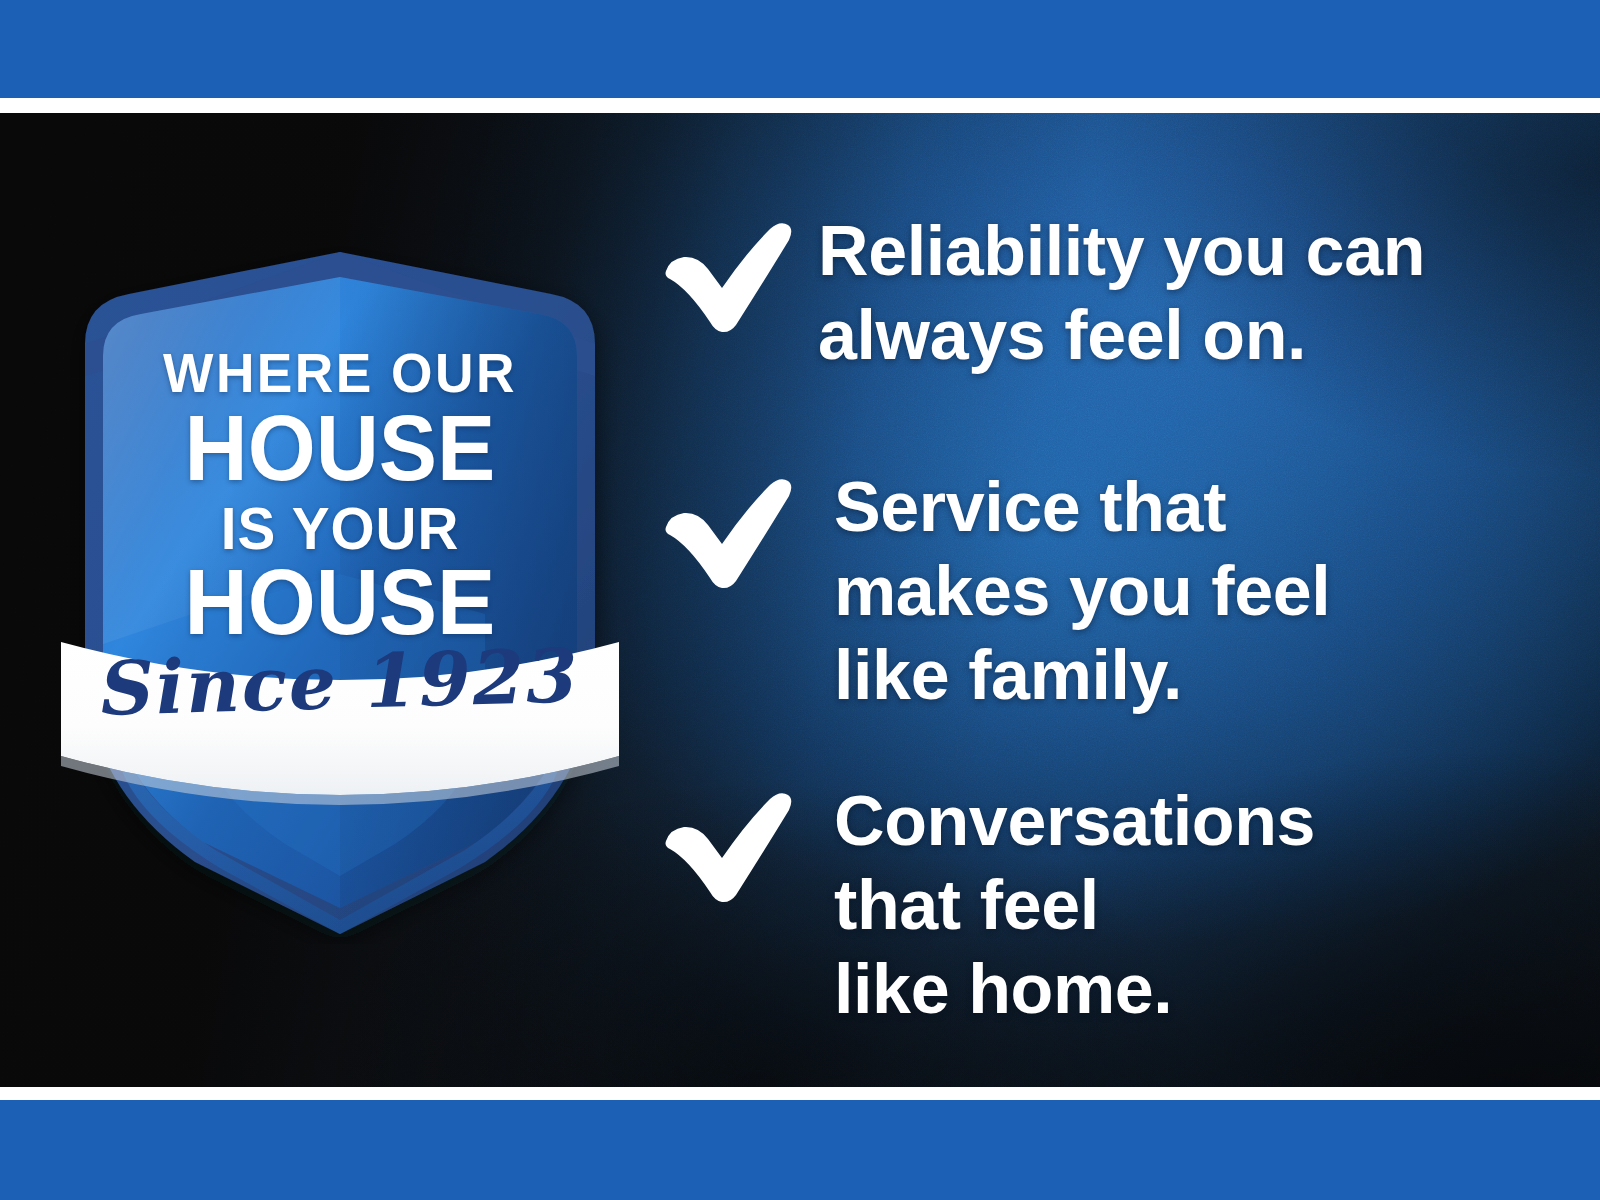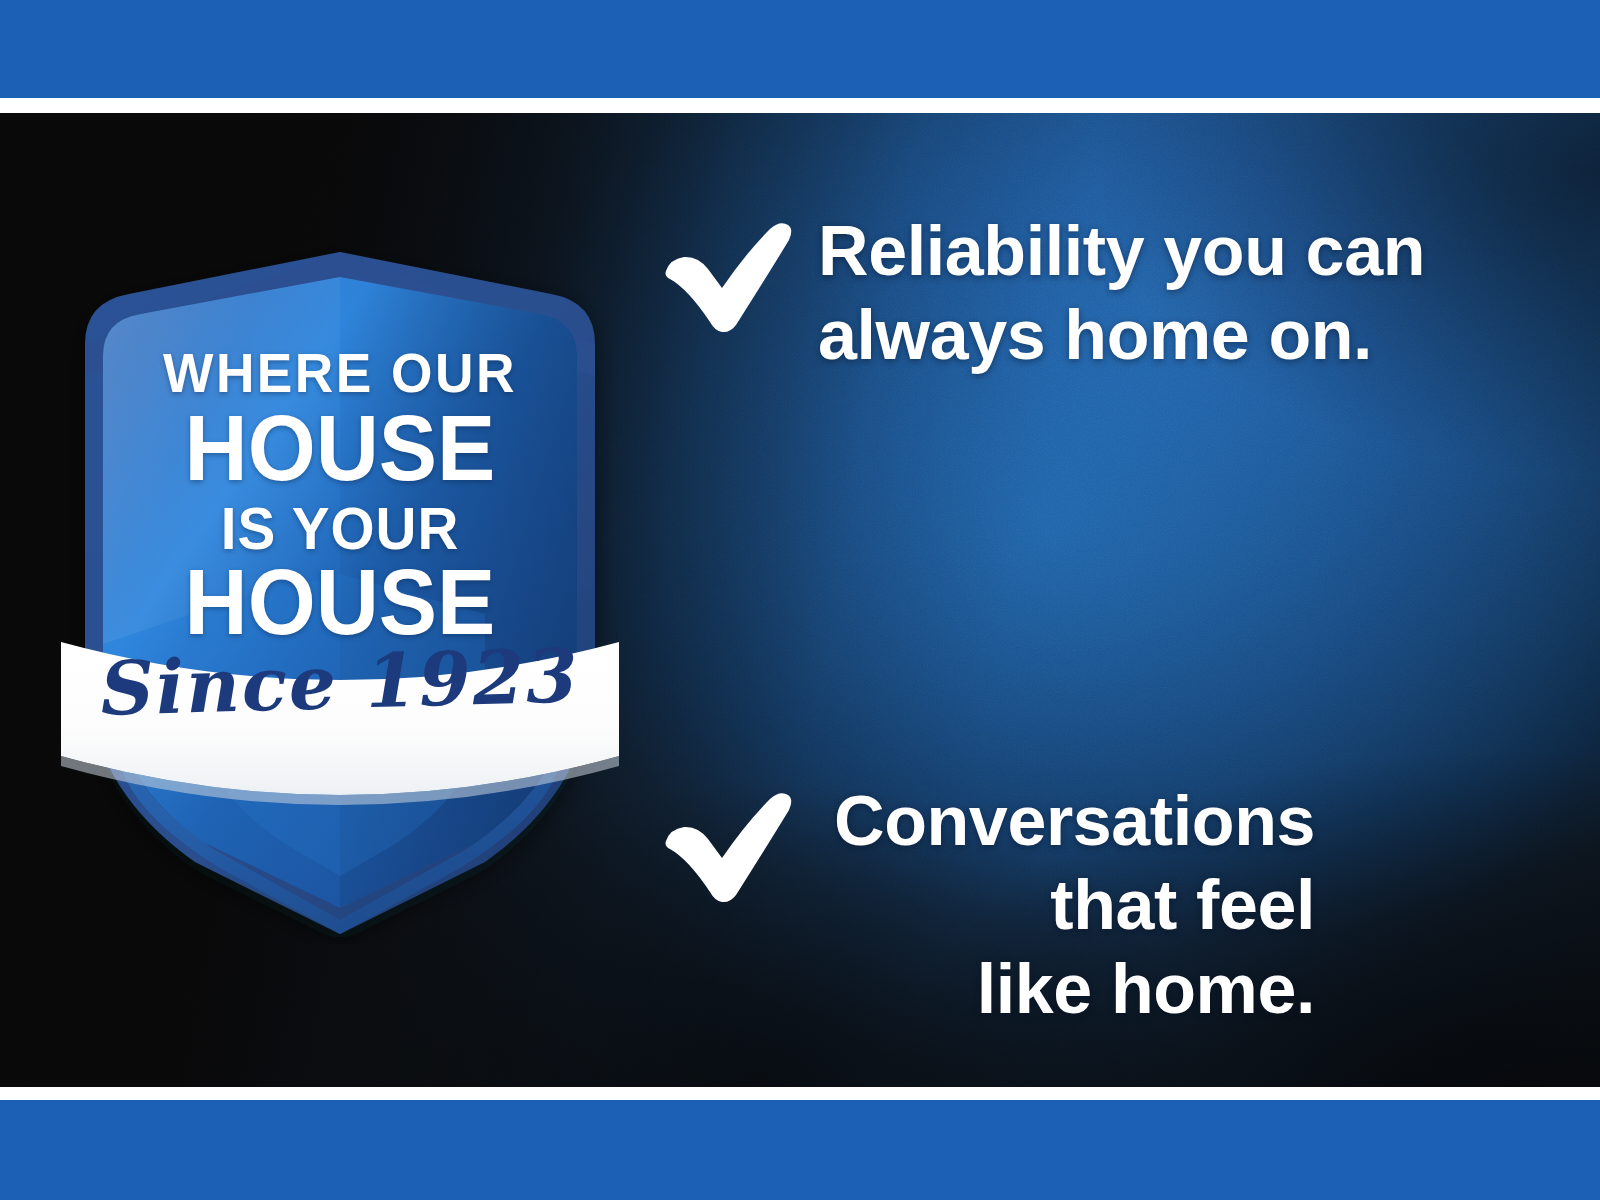--- a/index.html
+++ b/index.html
@@ -191,21 +191,21 @@
     color: #ffffff;
     font-weight: 700;
     font-size: 70px;
     line-height: 84px;
     letter-spacing: -0.4px;
     white-space: pre-line;
     text-shadow: 0 2px 7px rgba(3,14,30,0.45);
   }
   #benefit-0 .benefit-text { margin-left: 22px; }
   #benefit-1 .benefit-text { margin-left: 38px; }
-  #benefit-2 .benefit-text { margin-left: 38px; text-align: right; }
+  #benefit-2 .benefit-text { margin-left: 38px; }
 </style>
 </head>
 <body>
 
 <div id="canvas">
 
   <div class="brand-bar" id="bar-top"></div>
   <div class="brand-rule" id="rule-top"></div>
 
   <div id="stage">
@@ -329,23 +329,34 @@
   <div id="benefits">
 
     <div class="benefit" id="benefit-0">
       <svg class="check-icon" viewBox="0 0 136 118" xmlns="http://www.w3.org/2000/svg">
         <path d="M 6 56 Q 10 44 24 42 Q 38 41 48 54 L 62 73
                  Q 86 38 110 14 Q 120 5 128 10 Q 134 14 129 25
                  Q 104 66 76 110 Q 70 118 62 117 Q 55 116 50 107
                  Q 28 74 10 64 Q 4 61 6 56 Z" fill="#ffffff"></path>
       </svg>
       <div class="benefit-text">Reliability you can
-always home on.</div>
+always feel on.</div>
     </div>
 
+    <div class="benefit" id="benefit-1">
+      <svg class="check-icon" viewBox="0 0 136 118" xmlns="http://www.w3.org/2000/svg">
+        <path d="M 6 56 Q 10 44 24 42 Q 38 41 48 54 L 62 73
+                 Q 86 38 110 14 Q 120 5 128 10 Q 134 14 129 25
+                 Q 104 66 76 110 Q 70 118 62 117 Q 55 116 50 107
+                 Q 28 74 10 64 Q 4 61 6 56 Z" fill="#ffffff"></path>
+      </svg>
+      <div class="benefit-text">Service that
+makes you feel
+like family.</div>
+    </div>
 
     <div class="benefit" id="benefit-2">
       <svg class="check-icon" viewBox="0 0 136 118" xmlns="http://www.w3.org/2000/svg">
         <path d="M 6 56 Q 10 44 24 42 Q 38 41 48 54 L 62 73
                  Q 86 38 110 14 Q 120 5 128 10 Q 134 14 129 25
                  Q 104 66 76 110 Q 70 118 62 117 Q 55 116 50 107
                  Q 28 74 10 64 Q 4 61 6 56 Z" fill="#ffffff"></path>
       </svg>
       <div class="benefit-text">Conversations
 that feel

